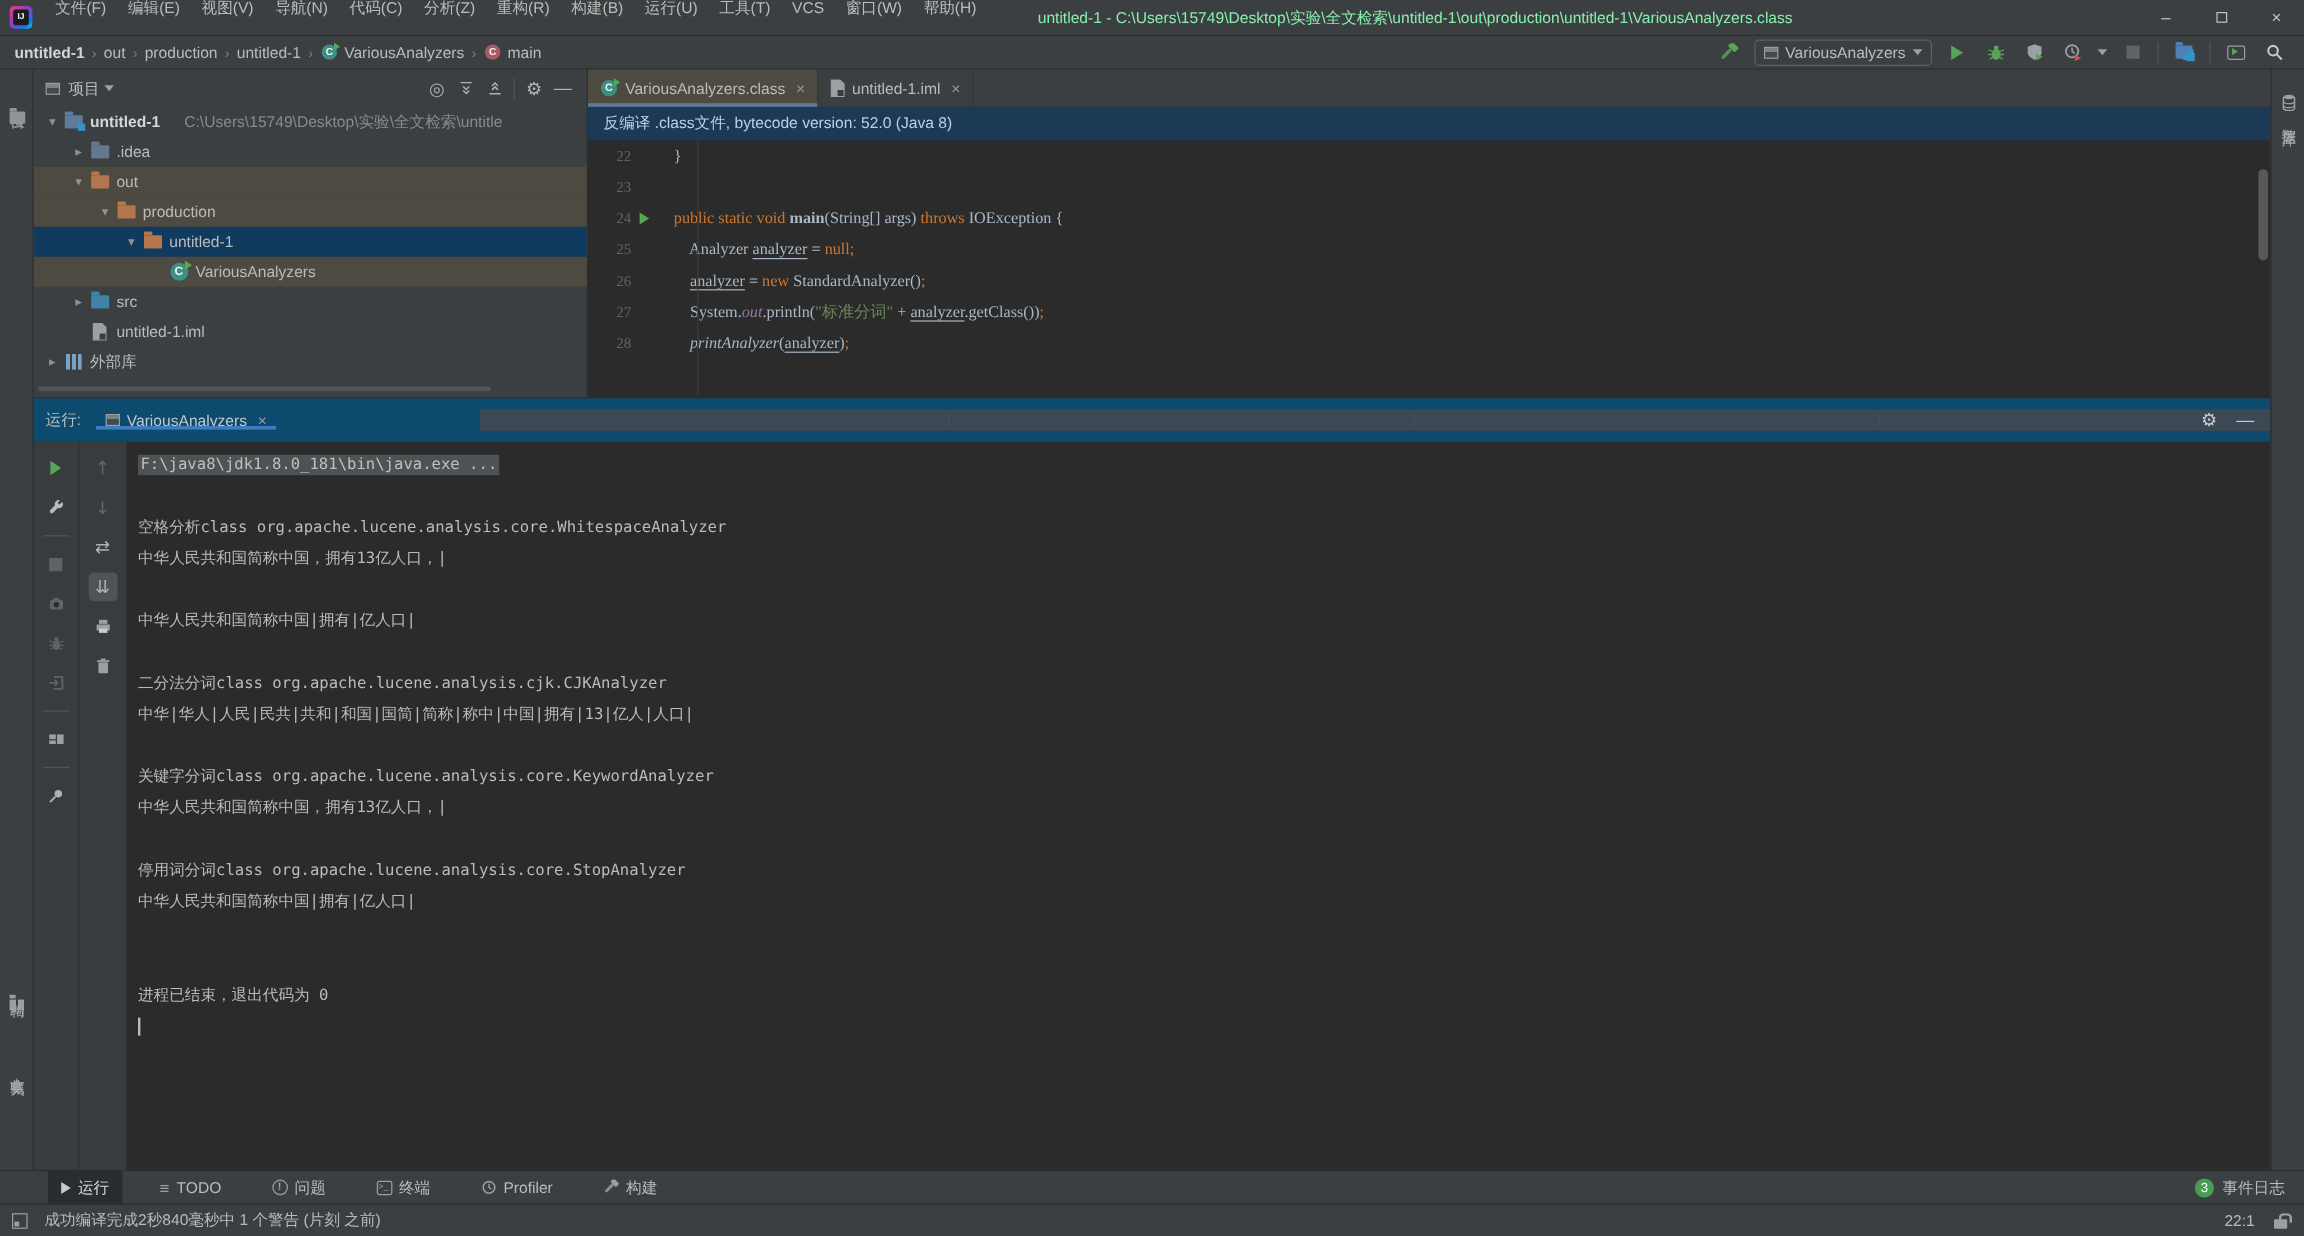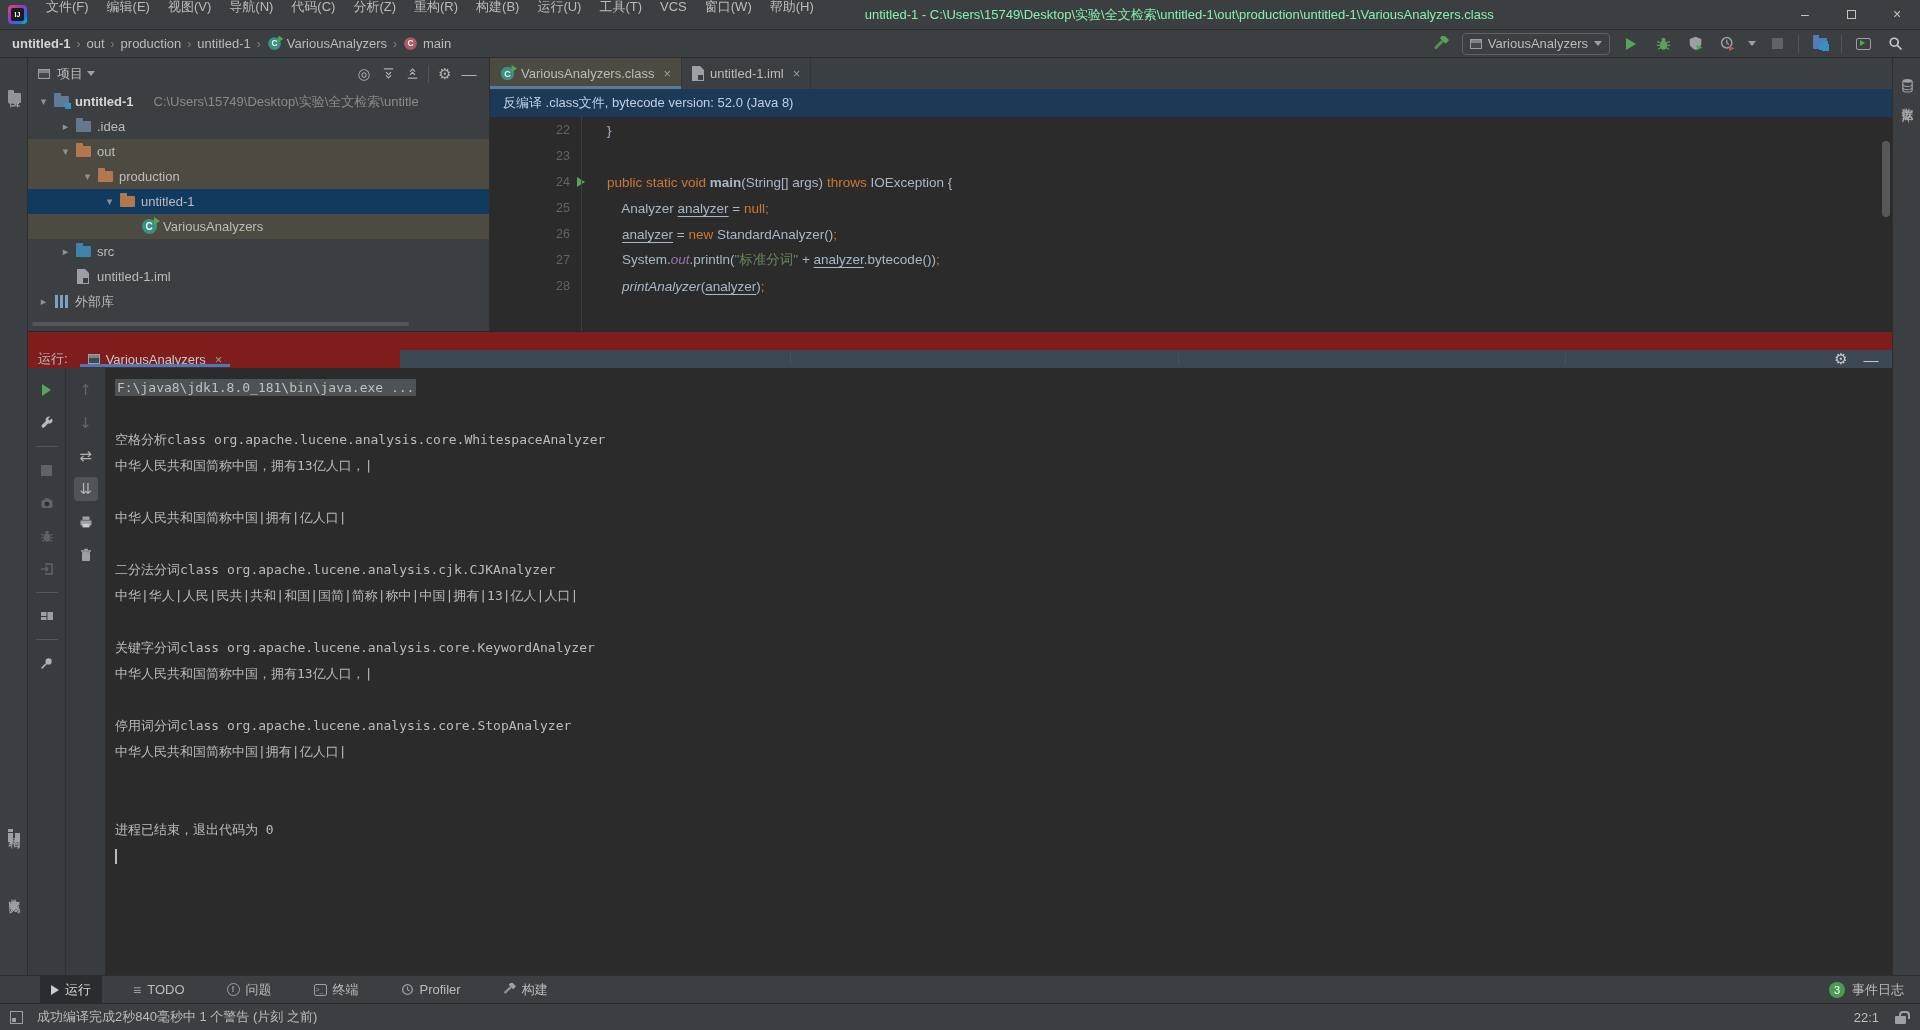--- a/index.html
+++ b/index.html
@@ -87,40 +87,40 @@
   .hscroll { position:absolute; left:4px; right:80px; bottom:5px; height:4px; border-radius:2px; background:#5b5e60; opacity:.75; }
 
   
   .editor { flex:1; display:flex; flex-direction:column; min-width:0; background:#2b2b2b; position:relative; }
   .tabs { height:31px; flex:0 0 31px; display:flex; background:#3c3f41; align-items:stretch; }
   .tab { display:flex; align-items:center; gap:6px; padding:0 10px; font-size:13px; color:#bbbbbb; border-right:1px solid #323537; position:relative; }
   .tab.active { background:#4d4a41; }
   .tab.active::after { content:""; position:absolute; left:0; right:0; bottom:0; height:3px; background:#5a7a9b; }
   .tab-close { color:#9a9d9f; font-size:13px; margin-left:3px; }
   .banner { height:28px; flex:0 0 28px; background:#1c3956; display:flex; align-items:center; padding-left:13px; font-size:13px; color:#bdd0e4; }
-  .code-area { flex:1; position:relative; font-family:Liberation Sans, sans-serif; font-size:13.5px;padding-left:44px; }
+  .code-area { flex:1; position:relative; font-family:Liberation Serif, serif; font-size:13.5px; }
   .code-line { height:26px; display:flex; align-items:center; }
   .gutter-num { width:36px; flex:0 0 36px; text-align:right; color:#606366; font-size:12.5px; }
   .gutter-run { width:22px; flex:0 0 22px; display:flex; justify-content:center; align-items:center; }
   .run-tri { width:0; height:0; border-left:8px solid #57a657; border-top:5px solid transparent; border-bottom:5px solid transparent; }
   .code-text { white-space:pre; color:#a9b7c6; }
   .tk-kw { color:#cc7832; }
   .tk-str { color:#6a8759; }
   .tk-field { color:#9876aa; font-style:italic; }
   .tk-plain { color:#a9b7c6; }
   .tk-decl { color:#a9b7c6; font-weight:bold; }
   .tk-var { color:#a9b7c6; text-decoration:underline; text-underline-offset:3px; }
   .tk-static { color:#a9b7c6; font-style:italic; }
   .tk-semi { color:#cc7832; }
   .indent-guide { position:absolute; left:91px; top:0; bottom:0; width:1px; background:#3b3e40; }
   .ed-scroll { position:absolute; right:2px; top:24px; width:8px; height:76px; border-radius:4px; background:rgba(140,145,148,.45); }
 
   
   .run-panel { flex:1; display:flex; flex-direction:column; min-height:0; border-top:1px solid #262829; }
-  .run-header { height:36px; flex:0 0 36px; display:flex; align-items:flex-end; background:#7f1d1d; }
+  .run-header { height:36px; flex:0 0 36px; display:flex; align-items:center; background:#0c4a6e; }
   .rh-left { width:372px; flex:0 0 372px; display:flex; align-items:center; padding-left:10px; }
   .rh-label { font-size:13px; color:#bbbbbb; margin-right:12px; }
   .run-tab { display:flex; align-items:center; gap:6px; height:100%; padding:0 8px; position:relative; font-size:13px; color:#c7c7c7; }
   .run-tab::after { content:""; position:absolute; left:0; right:0; bottom:0; height:3px; background:#3f7dc2; }
   .rh-rest { flex:1; background:#3c4854; display:flex; align-items:center; justify-content:flex-end; padding-right:10px; gap:8px; position:relative; }
   .rh-seg { position:absolute; top:3px; bottom:3px; width:1px; background:#46525f; }
   .rh-icon { color:#c6cacd; font-size:15px; width:22px; text-align:center; }
   .run-body { flex:1; display:flex; min-height:0; background:#2b2b2b; }
   .rp-col { background:#393c3e; display:flex; flex-direction:column; align-items:center; padding-top:10px; gap:9px; }
   .rp-col1 { width:38px; flex:0 0 38px; border-right:1px solid #2e3133; }
@@ -421,21 +421,21 @@
                 <span class="code-text"><span class="tk-plain">        Analyzer </span><span class="tk-var">analyzer</span><span class="tk-plain"> = </span><span class="tk-kw">null</span><span class="tk-semi">;</span></span>
               </div>
               <div class="code-line">
                 <span class="gutter-num">26</span>
                 <span class="gutter-run"></span>
                 <span class="code-text"><span class="tk-plain">        </span><span class="tk-var">analyzer</span><span class="tk-plain"> = </span><span class="tk-kw">new </span><span class="tk-plain">StandardAnalyzer()</span><span class="tk-semi">;</span></span>
               </div>
               <div class="code-line">
                 <span class="gutter-num">27</span>
                 <span class="gutter-run"></span>
-                <span class="code-text"><span class="tk-plain">        System.</span><span class="tk-field">out</span><span class="tk-plain">.println(</span><span class="tk-str">"标准分词"</span><span class="tk-plain"> + </span><span class="tk-var">analyzer</span><span class="tk-plain">.bytecode())</span><span class="tk-semi">;</span></span>
+                <span class="code-text"><span class="tk-plain">        System.</span><span class="tk-field">out</span><span class="tk-plain">.println(</span><span class="tk-str">"标准分词"</span><span class="tk-plain"> + </span><span class="tk-var">analyzer</span><span class="tk-plain">.getClass())</span><span class="tk-semi">;</span></span>
               </div>
               <div class="code-line">
                 <span class="gutter-num">28</span>
                 <span class="gutter-run"></span>
                 <span class="code-text"><span class="tk-plain">        </span><span class="tk-static">printAnalyzer</span><span class="tk-plain">(</span><span class="tk-var">analyzer</span><span class="tk-plain">)</span><span class="tk-semi">;</span></span>
               </div>
             </div>
         </div>
       </div>
 

